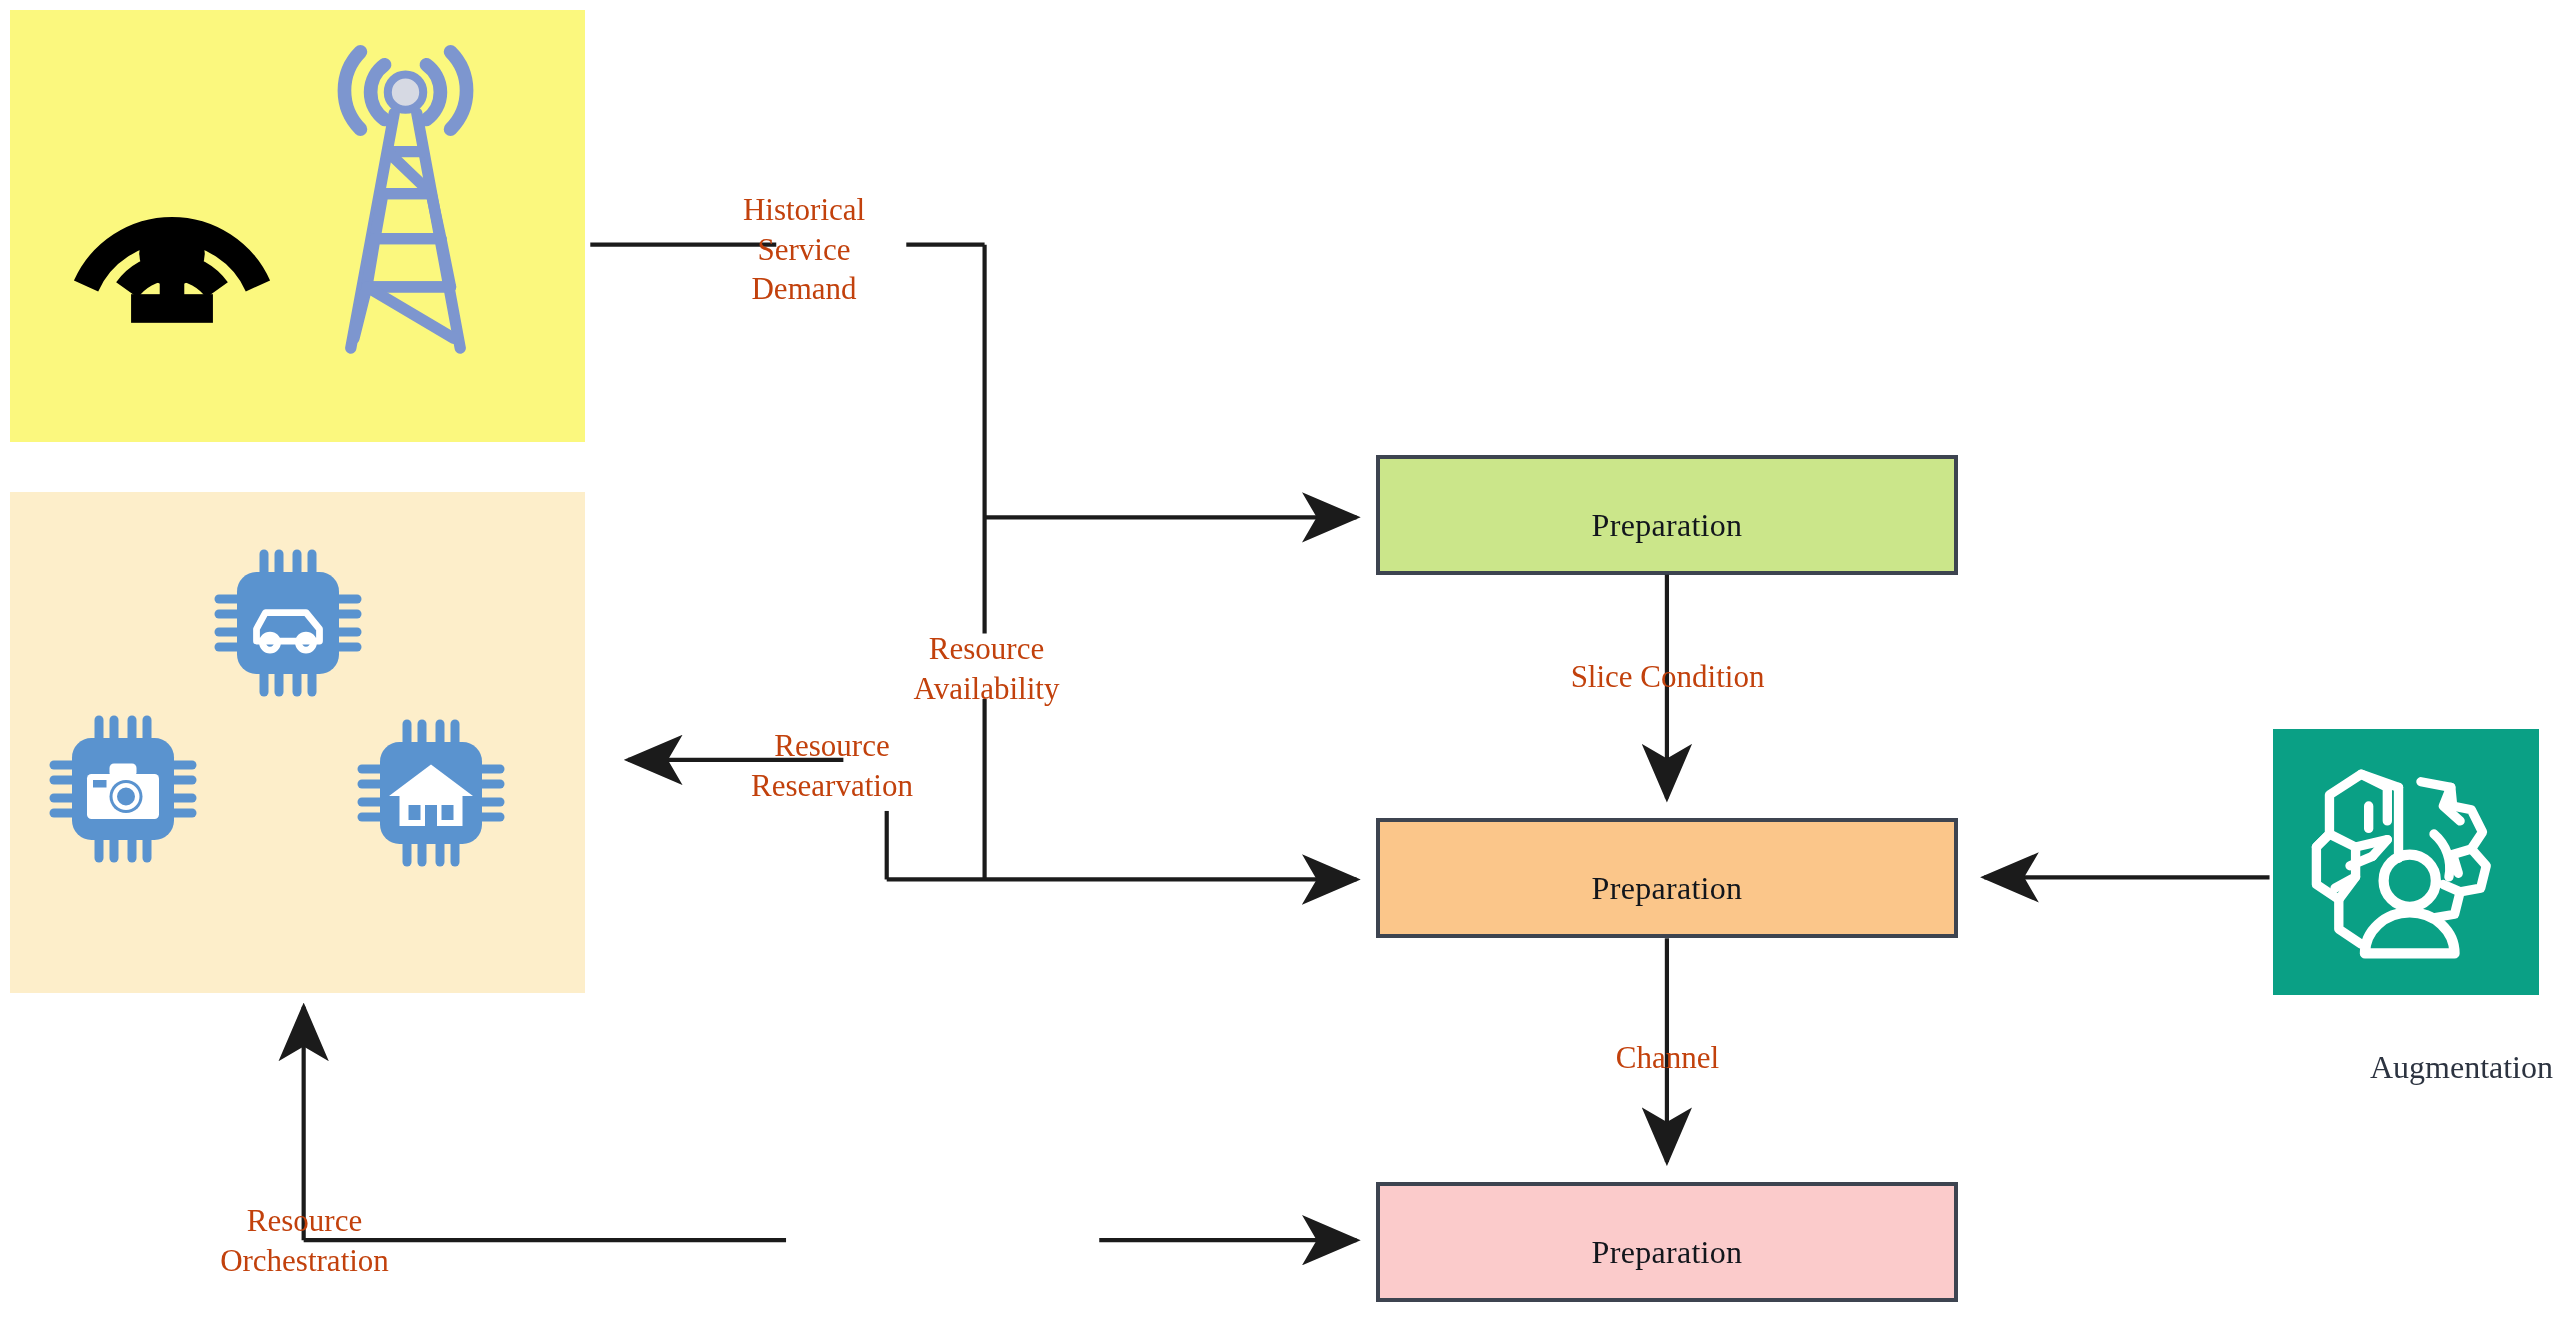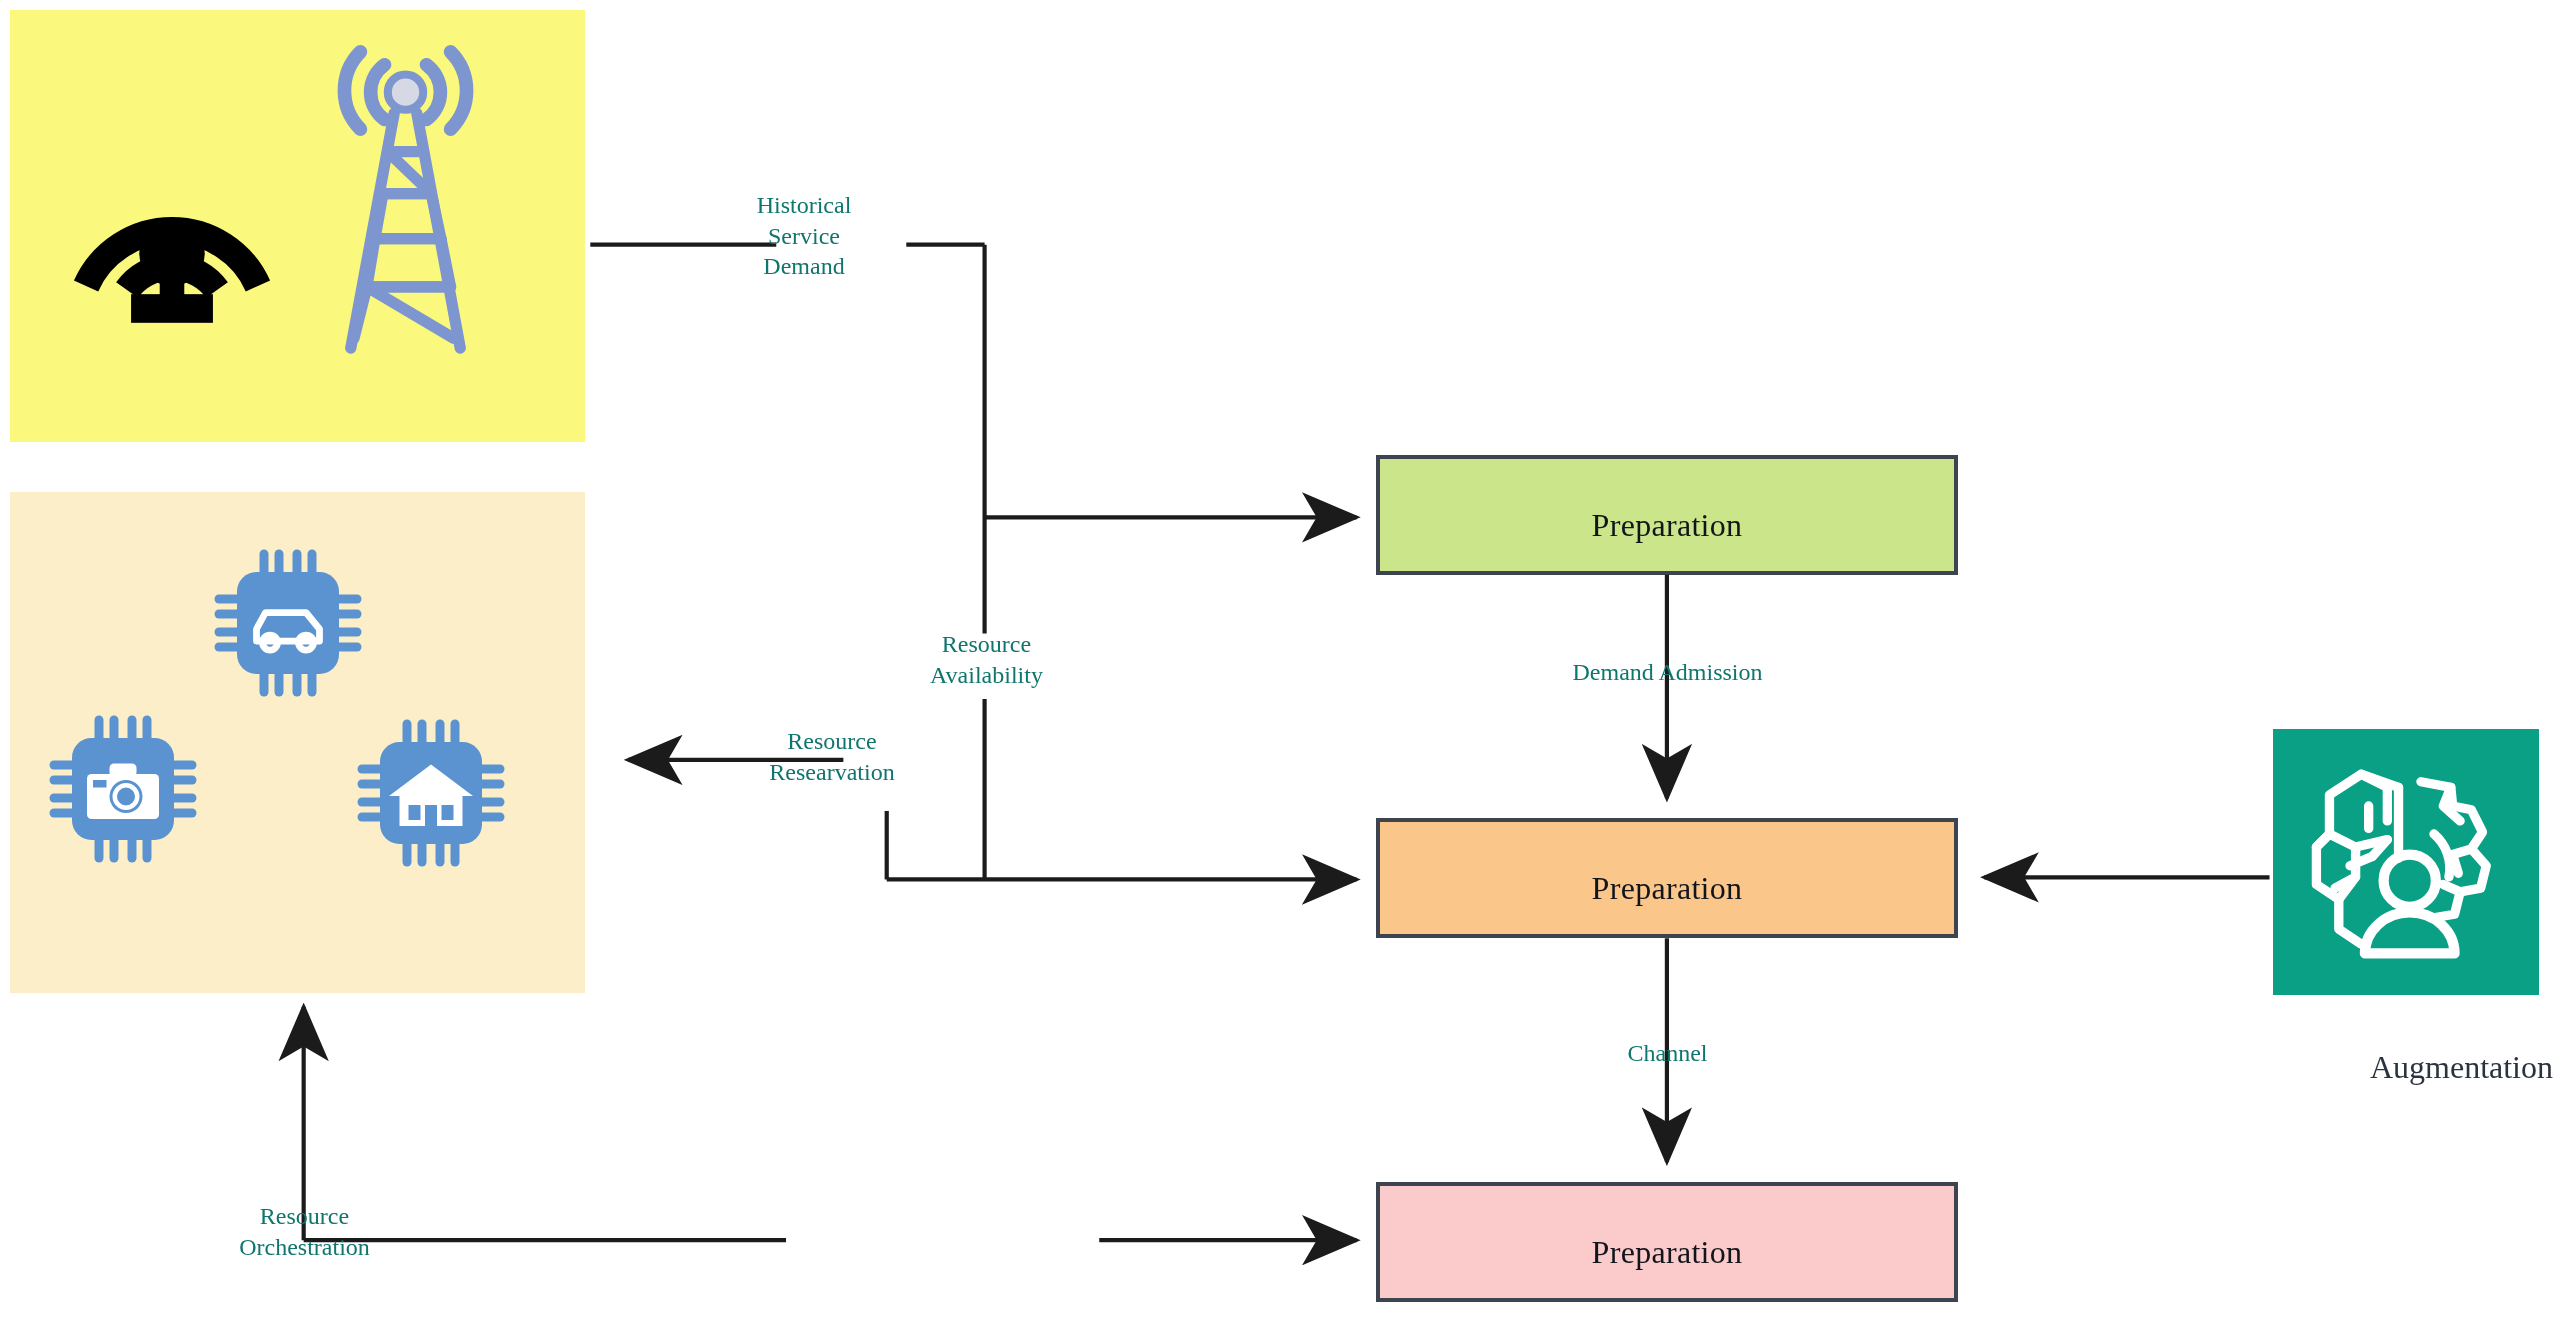--- a/index.html
+++ b/index.html
@@ -11,21 +11,21 @@
   .beige-panel{left:9.8px;top:492px;width:575px;height:501px;background:#fdeeca;}
   .teal-panel{left:2273px;top:729px;width:266px;height:266px;background:#0aa085;}
 
   .proc-box{position:absolute;border:4.2px solid #3d4450;box-sizing:border-box;
             display:flex;align-items:center;justify-content:center;}
   .proc-box span{font-size:32px;color:#12161c;letter-spacing:0.3px;margin-top:20px;}
   .box-green {left:1376px;top:455px; width:582px;height:120px;background:#cbe68a;}
   .box-orange{left:1376px;top:818px;width:582px;height:120px;background:#fbc68a;}
   .box-pink  {left:1376px;top:1182px;width:582px;height:120px;background:#fbcbcb;}
 
-  .lbl{position:absolute;font-size:24px;color:#0f766e;line-height:1.28;white-space:pre-line;}
+  .lbl{position:absolute;font-size:31px;color:#c2410c;line-height:1.28;white-space:pre-line;}
   .lbl.c{text-align:center;}
 
   .augment-label{position:absolute;left:2259px;top:1049px;width:294px;text-align:right;
                  font-size:32px;color:#2c3340;}
 
   svg.wires{position:absolute;left:0;top:0;width:2576px;height:1322px;pointer-events:none;}
   .icon-svg{position:absolute;}
 </style>
 </head>
 <body>
@@ -232,21 +232,21 @@
   <div class="lbl c" style="left:706px;top:190px;width:196px;">Historical
 Service
 Demand</div>
 
   <div class="lbl c" style="left:871px;top:629px;width:231px;">Resource
 Availability</div>
 
   <div class="lbl c" style="left:713px;top:726px;width:238px;">Resource
 Researvation</div>
 
-  <div class="lbl c" style="left:1517px;top:657px;width:301px;">Demand Admission</div>
+  <div class="lbl c" style="left:1517px;top:657px;width:301px;">Slice Condition</div>
 
   <div class="lbl c" style="left:1559px;top:1038px;width:217px;">Channel</div>
 
   <div class="lbl c" style="left:161px;top:1201px;width:287px;">Resource
 Orchestration</div>
 
 
 </div>
 
 

